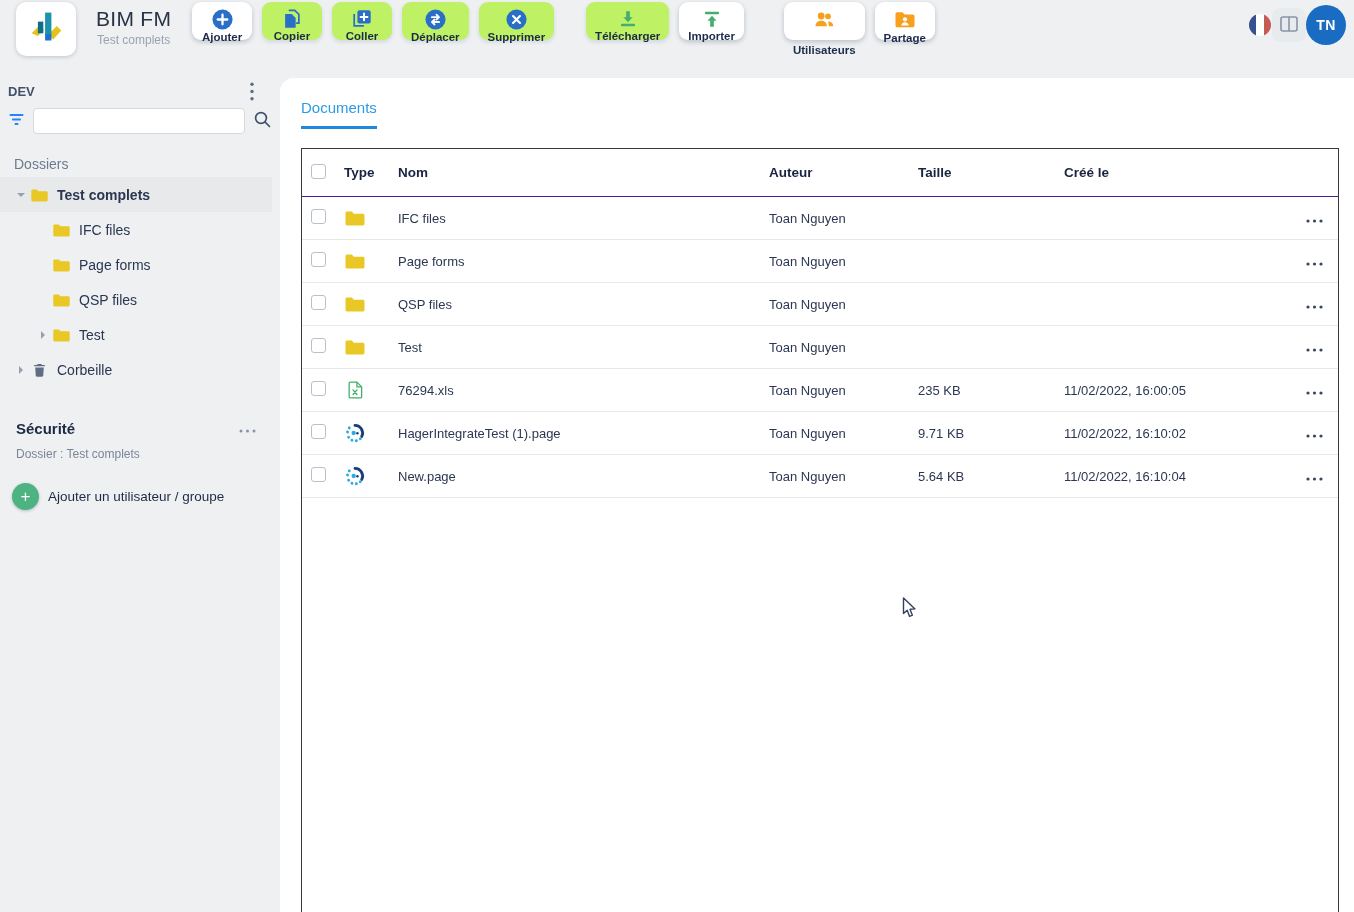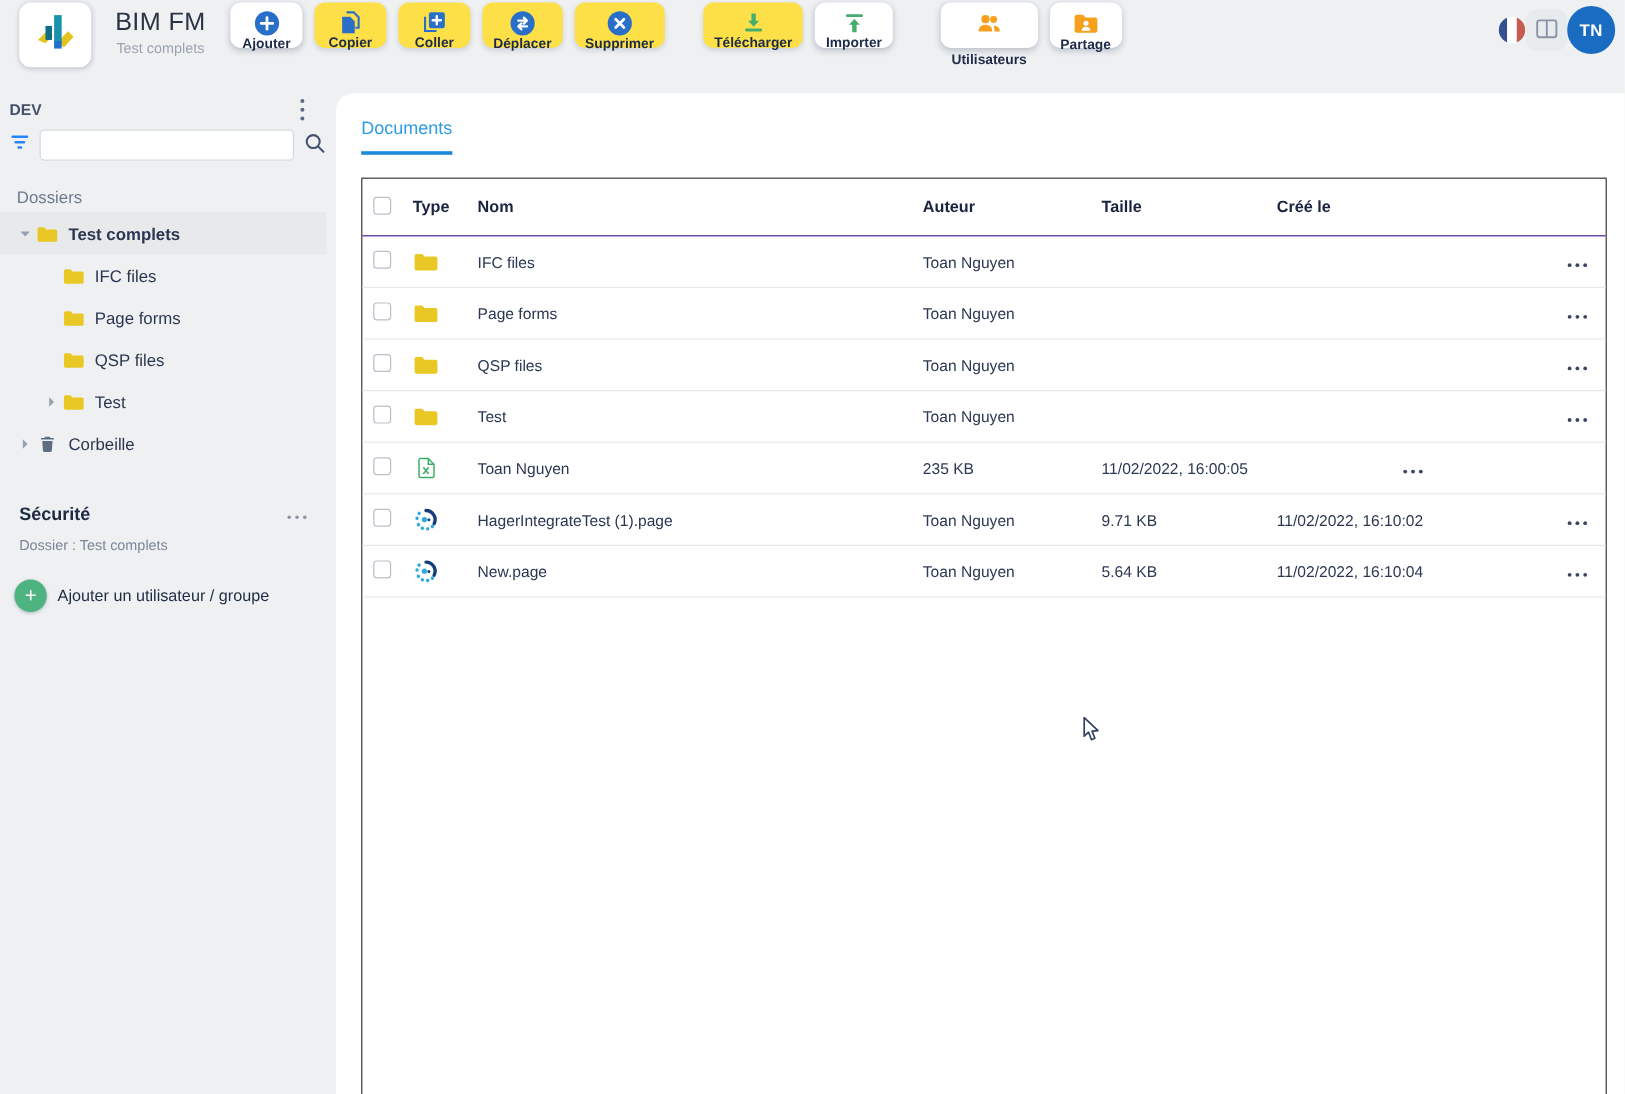--- a/index.html
+++ b/index.html
@@ -9,21 +9,21 @@
   
   .logo-card { position:absolute; left:16px; top:2px; width:60px; height:54px; background:#fff;
     border-radius:10px; box-shadow:0 1px 4px rgba(9,30,66,.20); display:flex; align-items:center; justify-content:center; }
   .app-title { position:absolute; left:96px; top:7px; font-size:21px; color:#2a3344; letter-spacing:.3px; }
   .app-subtitle { position:absolute; left:97px; top:33px; font-size:12px; color:#9aa3b0; }
 
   .toolbar { position:absolute; left:192px; top:2px; display:flex; gap:10px; align-items:flex-start; }
   .tbtn { height:38px; min-width:60px; padding:6px 9px 5px; border:none; border-radius:9px; background:#fff;
     box-shadow:0 2px 5px rgba(9,30,66,.22); display:flex; flex-direction:column; align-items:center;
     justify-content:space-between; cursor:pointer; font-family:inherit; }
-  .tbtn.disabled { background:#fde047; box-shadow:0 2px 4px rgba(9,30,66,.12); }
+  .tbtn.disabled { background:#bef264; box-shadow:0 2px 4px rgba(9,30,66,.12); }
   .tbtn-icon { height:25px; display:flex; align-items:center; }
   .tbtn-label { font-size:11.5px; font-weight:700; color:#1d2b4a; white-space:nowrap; }
   .tbtn:nth-of-type(6) { margin-left:22px; }
   .tbtn:nth-of-type(8) { margin-left:30px;gap:12px; }
 
   .top-right { position:absolute; right:8px; top:5px; height:40px; display:flex; align-items:center; }
   .flag-btn { width:24px; height:24px; border:none; background:none; cursor:pointer; display:flex; }
   .split-btn { width:34px; height:34px; border:none; border-radius:8px; background:#e8ebee; cursor:pointer;
     display:flex; align-items:center; justify-content:center; }
   .avatar { width:40px; height:40px; border-radius:50%; background:#1a6bc2; color:#fff; font-size:14px;
@@ -439,20 +439,21 @@
 
       <div class="trow">
         <span><input type="checkbox" class="row-cb" style=""></span>
         <span class="cell-type">
           <svg width="22" height="22" viewBox="0 0 24 24">
             <path d="M6 2.5h8.3L20 8.2V20c0 .8-.7 1.5-1.5 1.5h-12c-.8 0-1.5-.7-1.5-1.5V4c0-.8.7-1.5 1.5-1.5z" fill="#fff" stroke="#3fae68" stroke-width="1.5" stroke-linejoin="round"></path>
             <path d="M14.3 2.5v5.7H20" fill="none" stroke="#3fae68" stroke-width="1.5"></path>
             <path d="M9.7 11.8l4.6 5.6m0-5.6l-4.6 5.6" stroke="#3fae68" stroke-width="1.6" stroke-linecap="round"></path>
           </svg>
         </span>
+        <span class="cell-name">76294.xls</span>
         <span class="cell-author">Toan Nguyen</span>
         <span class="cell-size">235 KB</span>
         <span class="cell-created">11/02/2022, 16:00:05</span>
         <span class="cell-actions">
           <button class="dots-btn">
             <span><svg width="17" height="4" viewBox="0 0 17 4" fill="#3a4660">
                 <circle cx="2" cy="2" r="1.6"></circle>
                 <circle cx="8.5" cy="2" r="1.6"></circle>
                 <circle cx="15" cy="2" r="1.6"></circle>
               </svg></span>

